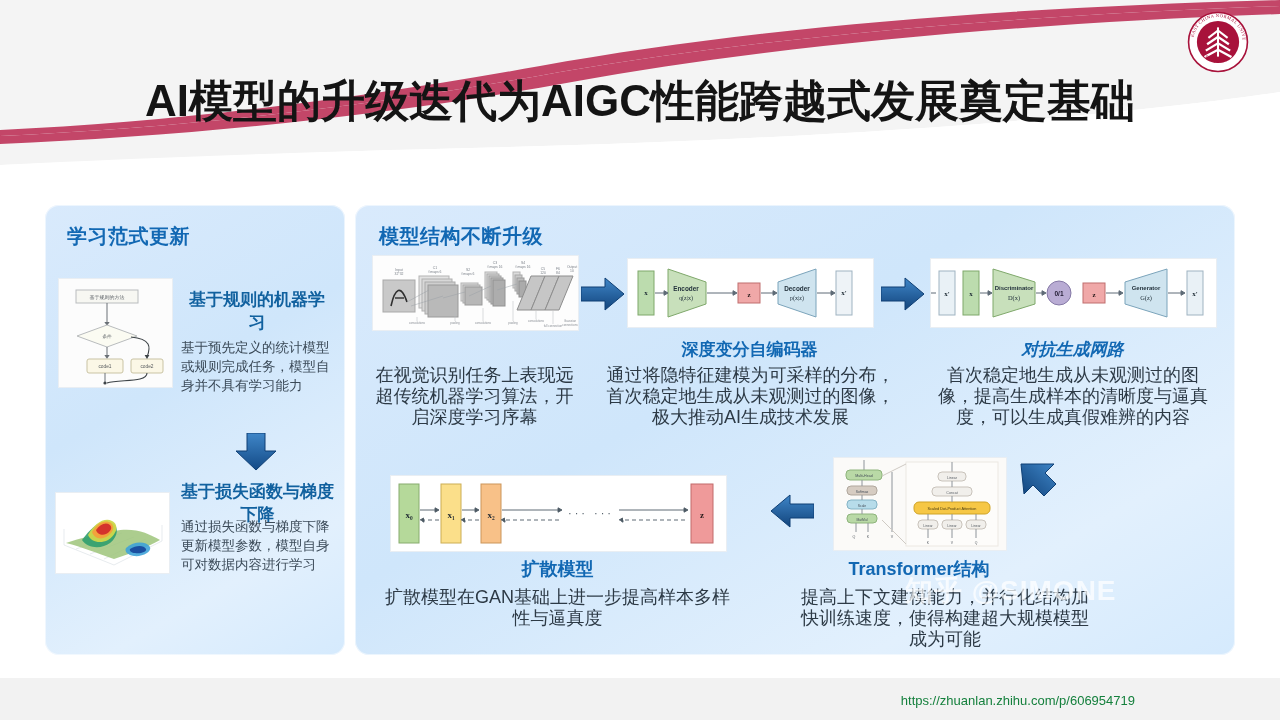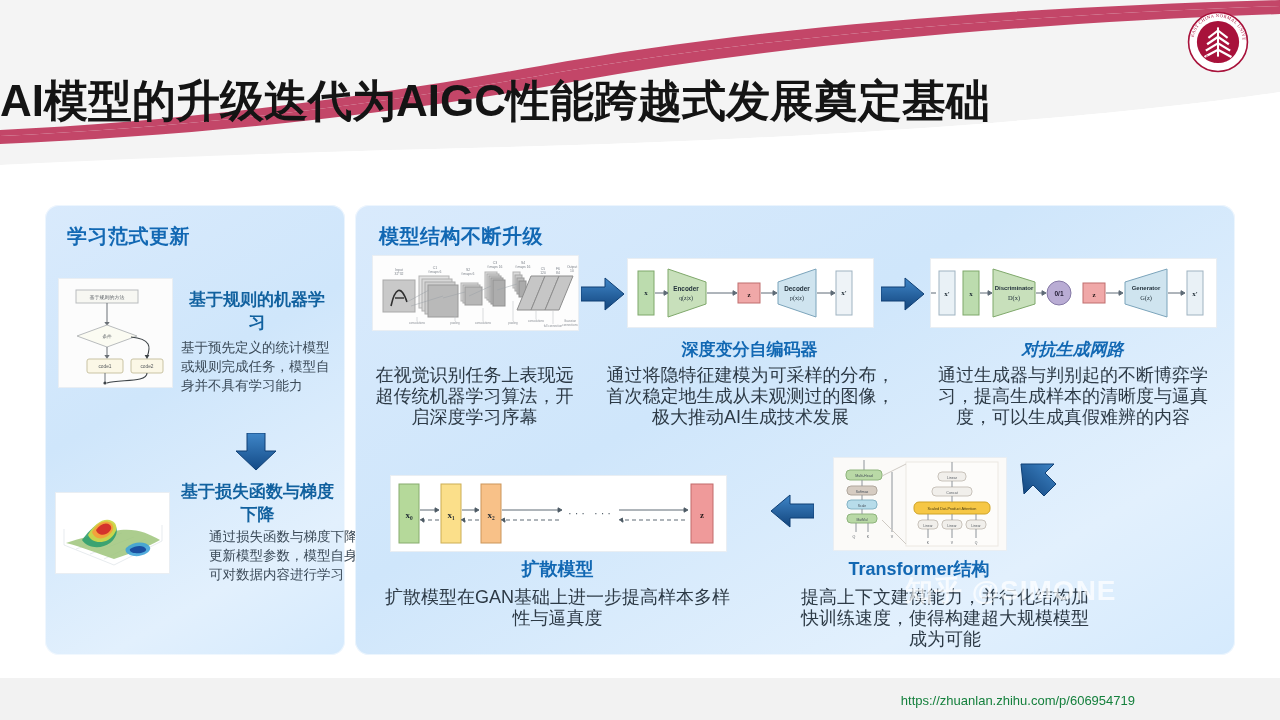--- a/index.html
+++ b/index.html
@@ -5,21 +5,21 @@
   html,body{margin:0;padding:0;}
   body{
     width:1280px;height:720px;overflow:hidden;position:relative;
     background:#ffffff;
     font-family:"Liberation Sans","DejaVu Sans",sans-serif;
   }
   
   .header-band{position:absolute;left:0;top:0;width:1280px;height:165px;overflow:hidden;}
   .header-band svg{display:block;}
   .slide-title{
-    position:absolute;left:0;top:72px;width:1280px;
+    position:absolute;left:0;top:72px;width:1280px;text-align:center;
     font-size:44px;font-weight:700;color:#141414;letter-spacing:0px;
     white-space:nowrap;z-index:5;
   }
   
   .seal{position:absolute;right:30px;top:10px;width:64px;height:64px;z-index:6;}
   
   .board{position:absolute;left:45px;top:205px;width:1190px;height:450px;padding-left:14px;}
   .panel{
     position:absolute;top:0;border-radius:14px;
     background:linear-gradient(150deg,#d9eafc 0%,#cfe6fb 40%,#e2f0fd 78%,#d5eafd 100%);
@@ -159,21 +159,21 @@
         <path d="M10 50 C26 54 40 60 58 66 C76 60 92 54 104 47 C92 40 78 34 58 38 C40 42 24 45 10 50 Z" fill="#9ec47a" opacity=".85"></path>
         <path d="M26 47 C34 36 44 26 54 29 C64 32 62 44 54 50 C46 56 32 56 26 47 Z" fill="#2f9f6e" opacity=".9"></path>
         <path d="M32 42 C38 31 48 24 56 28 C64 32 60 42 52 47 C44 51 35 49 32 42 Z" fill="#cfd84a" opacity=".95"></path>
         <path d="M36 39 C41 30 49 26 55 30 C60 34 56 41 50 44 C44 47 38 45 36 39 Z" fill="#f2a33c"></path>
         <path d="M40 37 C44 31 50 29 54 32 C57 35 54 39 50 41 C46 43 41 41 40 37 Z" fill="#d4332c"></path>
         <path d="M70 55 C78 48 90 48 94 54 C96 59 86 64 78 63 C72 62 68 59 70 55 Z" fill="#3fa3d8" opacity=".9"></path>
         <path d="M74 56 C80 52 88 52 90 56 C91 59 84 61 79 60 C76 60 73 58 74 56 Z" fill="#1b4fa0"></path>
       </svg>
     </div>
     <div class="l-title" style="left:135px;top:275px;width:155px;">基于损失函数与梯度下降</div>
-    <div class="l-body" style="left:136px;top:322px;width:152px;margin-left:28px;">通过损失函数与梯度下降更新模型参数，模型自身可对数据内容进行学习</div>
+    <div class="l-body" style="left:136px;top:312px;width:152px;">通过损失函数与梯度下降更新模型参数，模型自身可对数据内容进行学习</div>
   </div>
 
   <div class="panel panel-right">
     <div class="panel-head">模型结构不断升级</div>
 
     <div class="pic" style="left:17px;top:50px;width:205px;height:74px;">
       <svg viewBox="0 0 205 74" width="205" height="74">
         <rect width="205" height="74" fill="#fdfdfd"></rect>
         <g font-family="'Liberation Sans',sans-serif" font-size="3.4" fill="#7b8189" text-anchor="middle">
           <text x="26" y="15">Input</text>
@@ -334,21 +334,21 @@
             <path d="M115 34 l-4 -2.3 v4.6 Z"></path>
           <line x1="175" y1="34" x2="189" y2="34"></line>
             <path d="M192 34 l-4 -2.3 v4.6 Z"></path>
           <line x1="237" y1="34" x2="251" y2="34"></line>
             <path d="M254 34 l-4 -2.3 v4.6 Z"></path>
           <line x1="0" y1="34" x2="5" y2="34"></line>
         </g>
       </svg>
     </div>
     <div class="cell-title" style="left:575px;top:133px;width:285px;font-style:italic;">对抗生成网路</div>
-    <div class="cell-body" style="left:578px;top:160px;width:280px;">通过生成器与判别起的不断博弈学习，提高生成样本的清晰度与逼真度，可以生成真假难辨的内容</div>
+    <div class="cell-body" style="left:578px;top:160px;width:280px;">首次稳定地生成从未观测过的图像，提高生成样本的清晰度与逼真度，可以生成真假难辨的内容</div>
 
     <div class="arrow" style="left:660px;top:250px;">
       <svg width="46" height="46" viewBox="0 0 46 46">
         <defs>
             <linearGradient id="dlG" x1="1" y1="0" x2="0" y2="1">
           <stop offset="0" stop-color="#3f86c8"></stop>
               <stop offset="1" stop-color="#10427a"></stop>
             </linearGradient>
           </defs>
         <path d="M39 9 L30 18 L41 29 L29 41 L18 30 L9 39 L6 9 Z" fill="url(#dlG)" stroke="#0f3f74" stroke-width="1"></path>

